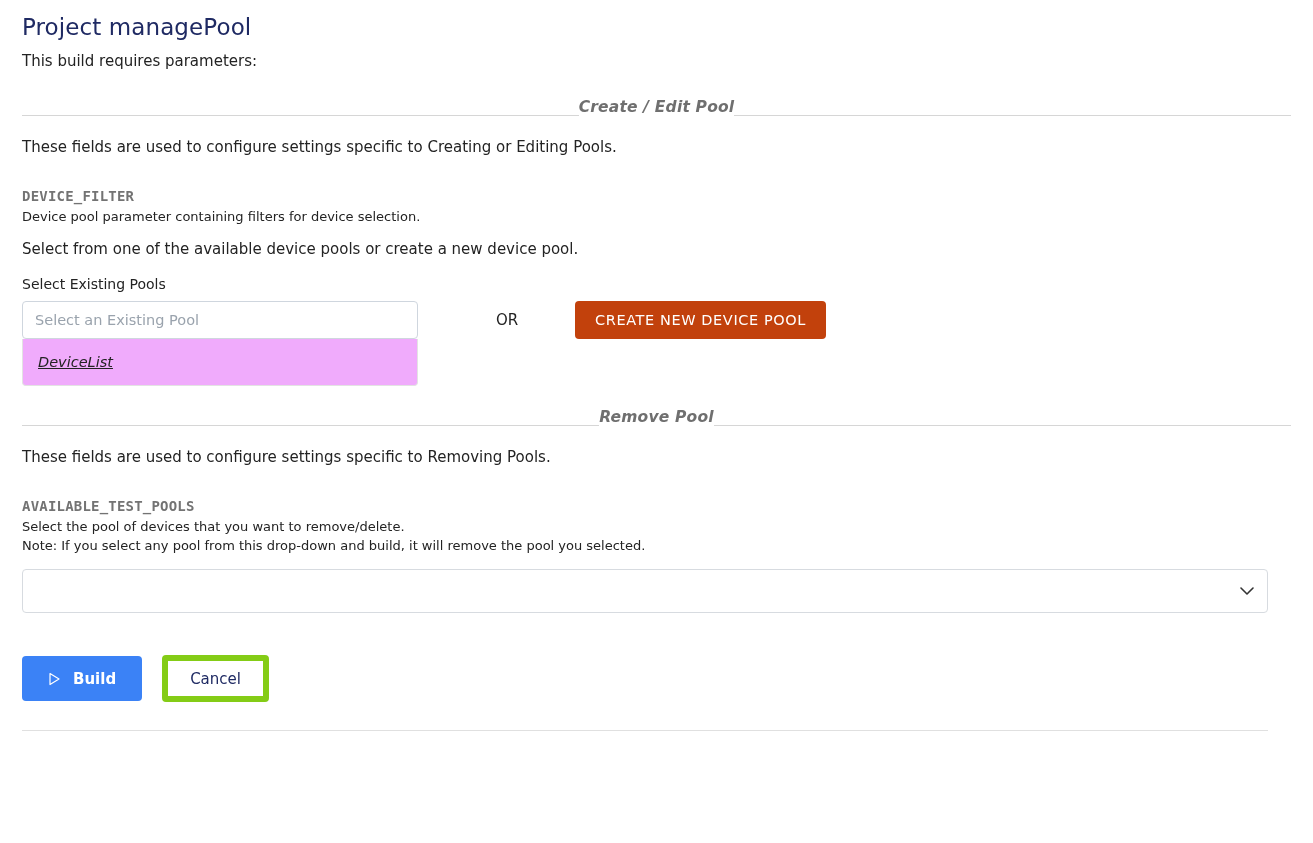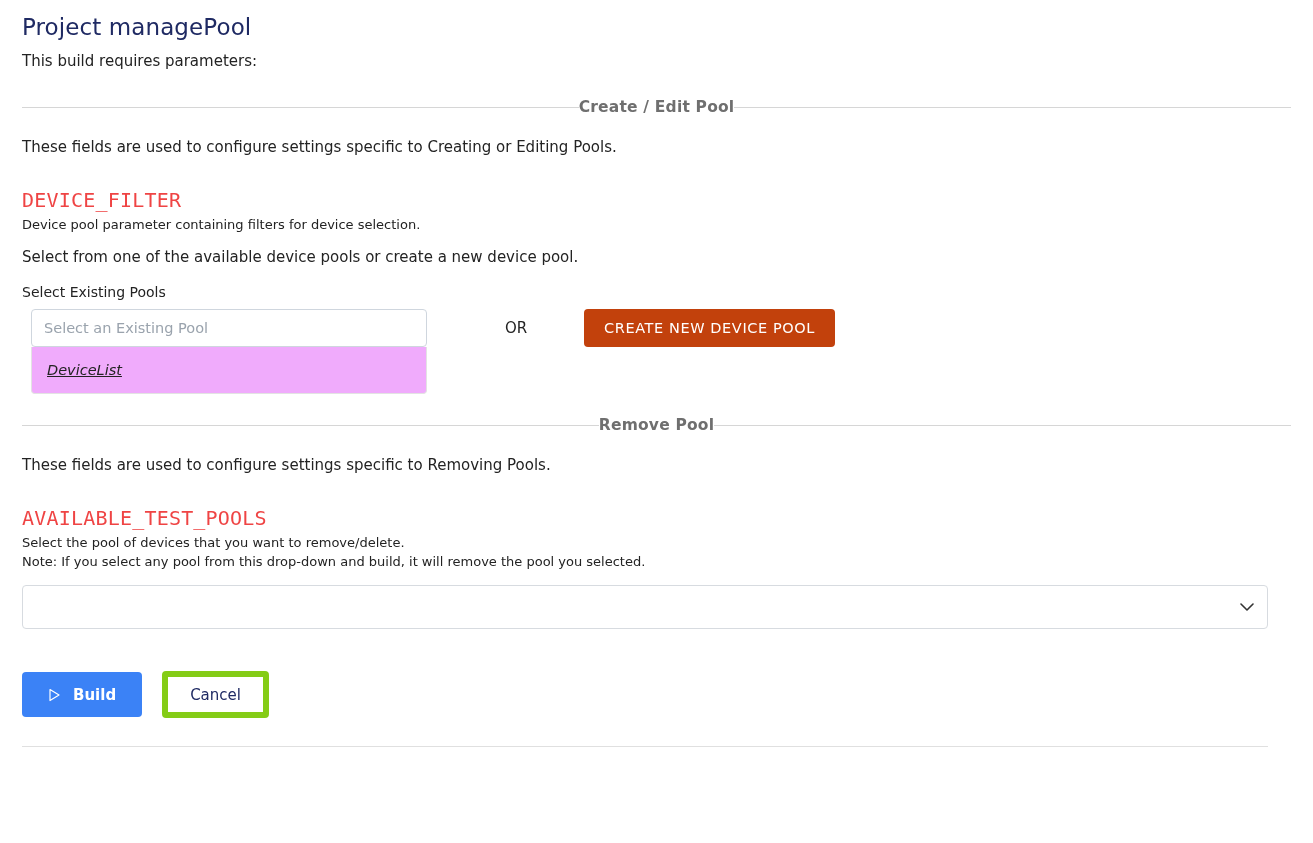--- a/index.html
+++ b/index.html
@@ -28,46 +28,48 @@
     letter-spacing: 0.1px;
   }
   .subtitle {
     font-size: 15px;
     color: #232323;
     margin: 0 0 28px 0;
   }
   
   .section-head {
     display: flex;
-    align-items: center;
+    align-items: flex-end;
     margin: 0 0 22px 0;
+    font-style: italic;
   }
   .section-head .rule {
     flex: 1 1 auto;
     height: 1px;
     background: #d6d6d6;
   }
   .section-head .legend {
     flex: 0 0 auto;
     color: #6f6f6f;
     font-size: 15.5px;
     font-weight: bold;
     letter-spacing: 0.2px;
   }
   .section-desc {
     font-size: 15px;
     color: #232323;
     margin: 0 0 32px 0;
   }
   .param-name {
     font-family: "DejaVu Sans Mono", monospace;
-    font-size: 20px;
-    color: #ef4444;
+    font-size: 14px;
+    color: #737373;
     margin: 0 0 5px 0;
     letter-spacing: 0.2px;
+    font-weight: bold;
   }
   .param-desc {
     font-size: 13px;
     color: #232323;
     margin: 0 0 16px 0;
   }
   .param-desc.tight {
     margin: 0 0 4px 0;
   }
   .helper-line {
@@ -81,21 +83,20 @@
     margin: 0 0 9px 0;
   }
   .pool-row {
     display: flex;
     align-items: flex-start;
     gap: 0;
     margin-bottom: 0;
   }
   .pool-col {
     width: 417px;
-    margin-left: 9px;
   }
   .text-input {
     width: 396px;
     height: 38px;
     box-sizing: border-box;
     border: 1px solid #cfd6de;
     border-radius: 4px;
     padding: 0 12px;
     font-family: "DejaVu Sans", sans-serif;
     font-size: 14.5px;

